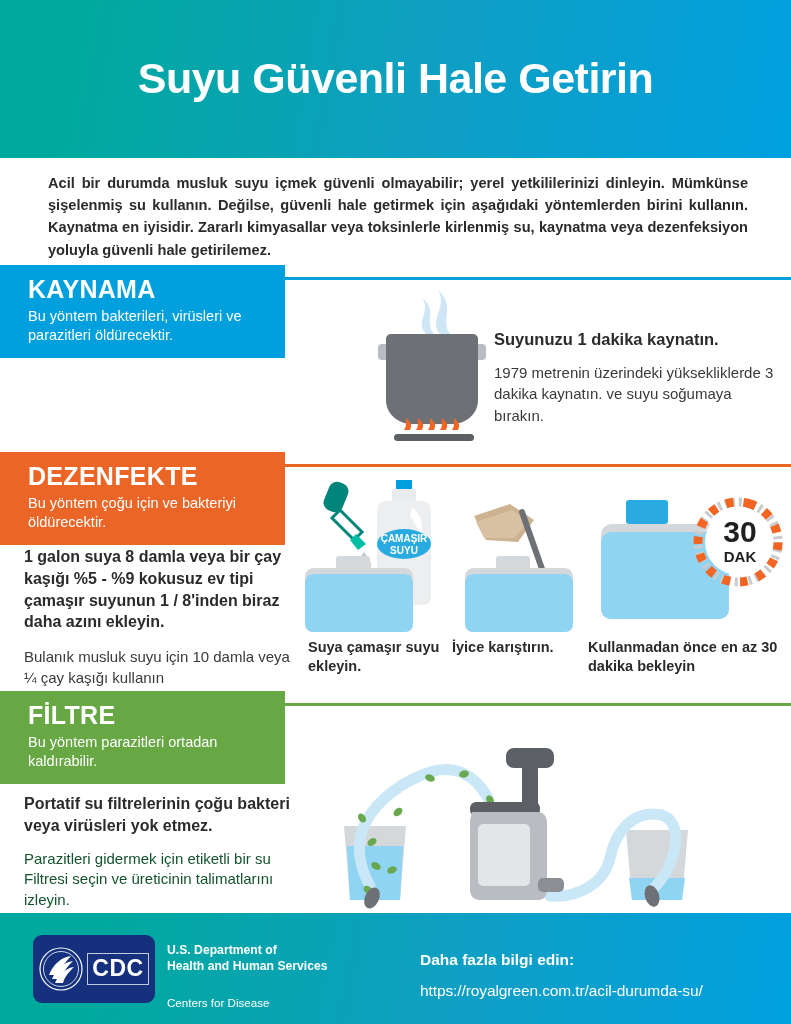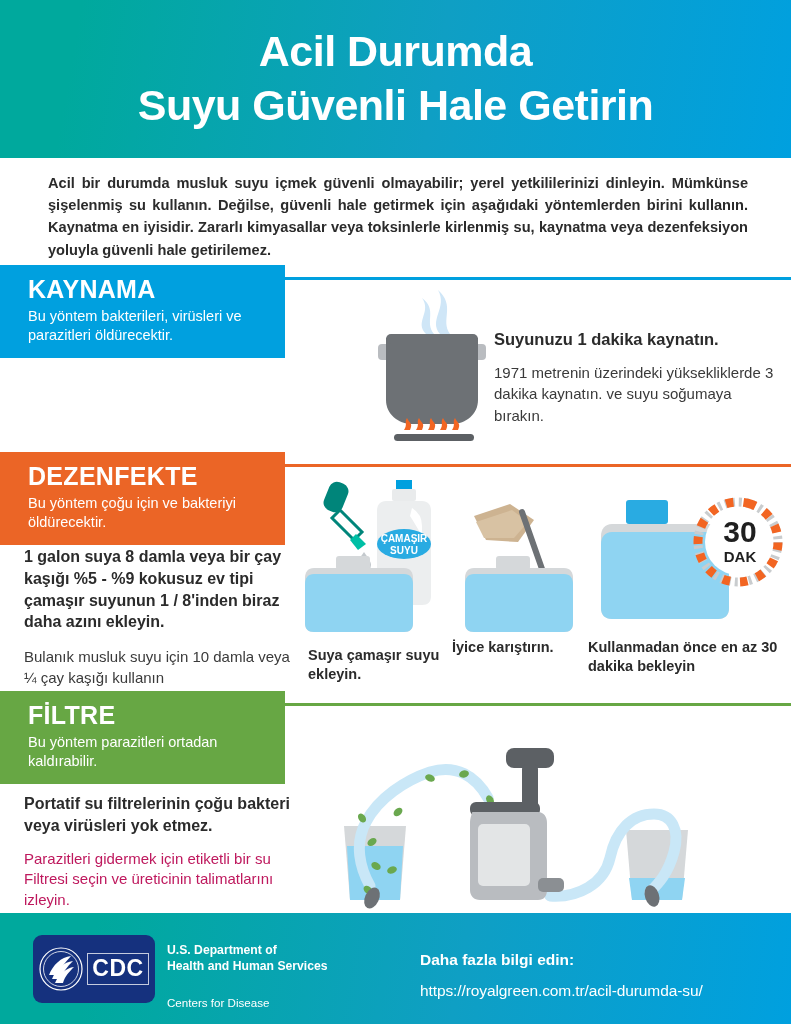--- a/index.html
+++ b/index.html
@@ -57,21 +57,21 @@
   .dis-text .b2{ font-size:15px; line-height:1.38; margin-top:14px; color:#3a3a3a; }
 
   
   .dis-panels{ position:absolute; left:300px; top:478px; width:491px; height:210px; }
   .dpanel{ position:absolute; }
   .dcap{ position:absolute; font-size:14.5px; font-weight:bold; line-height:1.3; color:#2b2b2b; }
 
   
   .fil-text{ position:absolute; left:24px; top:793px; width:272px; }
   .fil-text .b1{ font-size:16px; font-weight:bold; line-height:1.36; color:#2b2b2b; }
-  .fil-text .b2{ font-size:15px; line-height:1.38; margin-top:12px; color:#be185d; }
+  .fil-text .b2{ font-size:15px; line-height:1.38; margin-top:12px; color:#14532d; }
 
   .fil-art{ position:absolute; left:310px; top:718px; width:420px; height:195px; }
 
   
   .footer{
     position:absolute; left:0; top:913px; width:791px; height:111px;
     background:linear-gradient(100deg,#00a99d 0%,#00a99d 12%,#0f9fc4 58%,#00a0df 100%);
   }
   .cdc-logo{
     position:absolute; left:33px; top:22px; width:122px; height:68px;
@@ -87,21 +87,20 @@
   .hhs-text .t2{ font-size:11.6px; line-height:1.35; margin-top:20px; }
   .more{ position:absolute; left:420px; top:32px; color:#fff;margin-top:6px; }
   .more .m1{ font-size:15.5px; font-weight:bold; }
   .more .m2{ font-size:15.5px; margin-top:13px; letter-spacing:-0.1px; }
 </style>
 </head>
 <body>
 
 <div class="header">
   <h1>
-    <span class="l1">Acil Durumda</span>
     <span class="l2">Suyu Güvenli Hale Getirin</span>
   </h1>
 </div>
 
 <div class="intro">Acil bir durumda musluk suyu içmek güvenli olmayabilir; yerel yetkililerinizi dinleyin. Mümkünse şişelenmiş su kullanın. Değilse, güvenli hale getirmek için aşağıdaki yöntemlerden birini kullanın. Kaynatma en iyisidir. Zararlı kimyasallar veya toksinlerle kirlenmiş su, kaynatma veya dezenfeksiyon yoluyla güvenli hale getirilemez.</div>
 
 <div class="sec-box" id="box-boil">
   <h2>KAYNAMA</h2>
   <p>Bu yöntem bakterileri, virüsleri ve parazitleri öldürecektir.</p>
 </div>
@@ -123,21 +122,21 @@
     <path d="M64 148 c4-6 0-8 3-12 c3 6 6 5 3 12 Z" fill="#f26522"></path>
     <path d="M76 148 c4-6 0-8 3-12 c3 6 6 5 3 12 Z" fill="#f26522"></path>
     <path d="M88 148 c4-6 0-8 3-12 c3 6 6 5 3 12 Z" fill="#f26522"></path>
     <path d="M100 148 c4-6 0-8 3-12 c3 6 6 5 3 12 Z" fill="#f26522"></path>
   </g>
   <rect x="42" y="152" width="80" height="7" rx="3.5" fill="#5c6064"></rect>
 </svg>
 
 <div class="boil-text">
   <div class="hd">Suyunuzu 1 dakika kaynatın.</div>
-  <div class="bd">1971 metrenin üzerindeki yüksekliklerde 3 dakika kaynatın. ve suyu soğumaya bırakın.</div>
+  <div class="bd">1979 metrenin üzerindeki yüksekliklerde 3 dakika kaynatın. ve suyu soğumaya bırakın.</div>
 </div>
 
 <div class="sec-box" id="box-dis">
   <h2>DEZENFEKTE</h2>
   <p>Bu yöntem çoğu için ve bakteriyi öldürecektir.</p>
 </div>
 <div class="sec-rule" id="rule-dis"></div>
 
 <div class="dis-text">
   <div class="b1">1 galon suya 8 damla veya bir çay kaşığı %5 - %9 kokusuz ev tipi çamaşır suyunun 1 / 8'inden biraz daha azını ekleyin.</div>
@@ -161,21 +160,21 @@
       <ellipse cx="104" cy="66" rx="27" ry="15" fill="#29abe2"></ellipse>
       <text x="104" y="64" font-size="10" font-weight="bold" fill="#ffffff" text-anchor="middle" font-family="Liberation Sans, sans-serif">ÇAMAŞIR</text>
       <text x="104" y="76" font-size="10" font-weight="bold" fill="#ffffff" text-anchor="middle" font-family="Liberation Sans, sans-serif">SUYU</text>
     </g>
     <g>
       <rect x="36" y="78" width="34" height="14" rx="3" fill="#d5d8da"></rect>
       <path d="M14 90 H104 C110 90 113 94 113 100 V145 C113 151 110 154 104 154 H14 C8 154 5 151 5 145 V100 C5 94 8 90 14 90 Z" fill="#d5d8da"></path>
       <path d="M14 96 H104 C110 96 113 100 113 106 V145 C113 151 110 154 104 154 H14 C8 154 5 151 5 145 V106 C5 100 8 96 14 96 Z" fill="#8fd4f2"></path>
     </g>
   </svg>
-  <div class="dcap" style="left:8px;top:160px;width:150px;margin-top:8px;">Suya çamaşır suyu ekleyin.</div>
+  <div class="dcap" style="left:8px;top:160px;width:150px;">Suya çamaşır suyu ekleyin.</div>
 
   <svg class="dpanel" style="left:148px;top:0px;width:150px;height:155px;" viewBox="0 0 150 155">
     <g>
       <path d="M26 38 L62 26 L86 42 L70 64 L38 62 Z" fill="#cdb391"></path>
       <path d="M28 44 L64 32 L80 44 L66 60 L36 60 Z" fill="#d8c2a3"></path>
     </g>
     <g>
       <path d="M74 34 L100 108" stroke="#6d7175" stroke-width="6" stroke-linecap="round" fill="none"></path>
       <ellipse cx="102" cy="118" rx="13" ry="16" fill="#6d7175" transform="rotate(-12 102 118)"></ellipse>
     </g>

